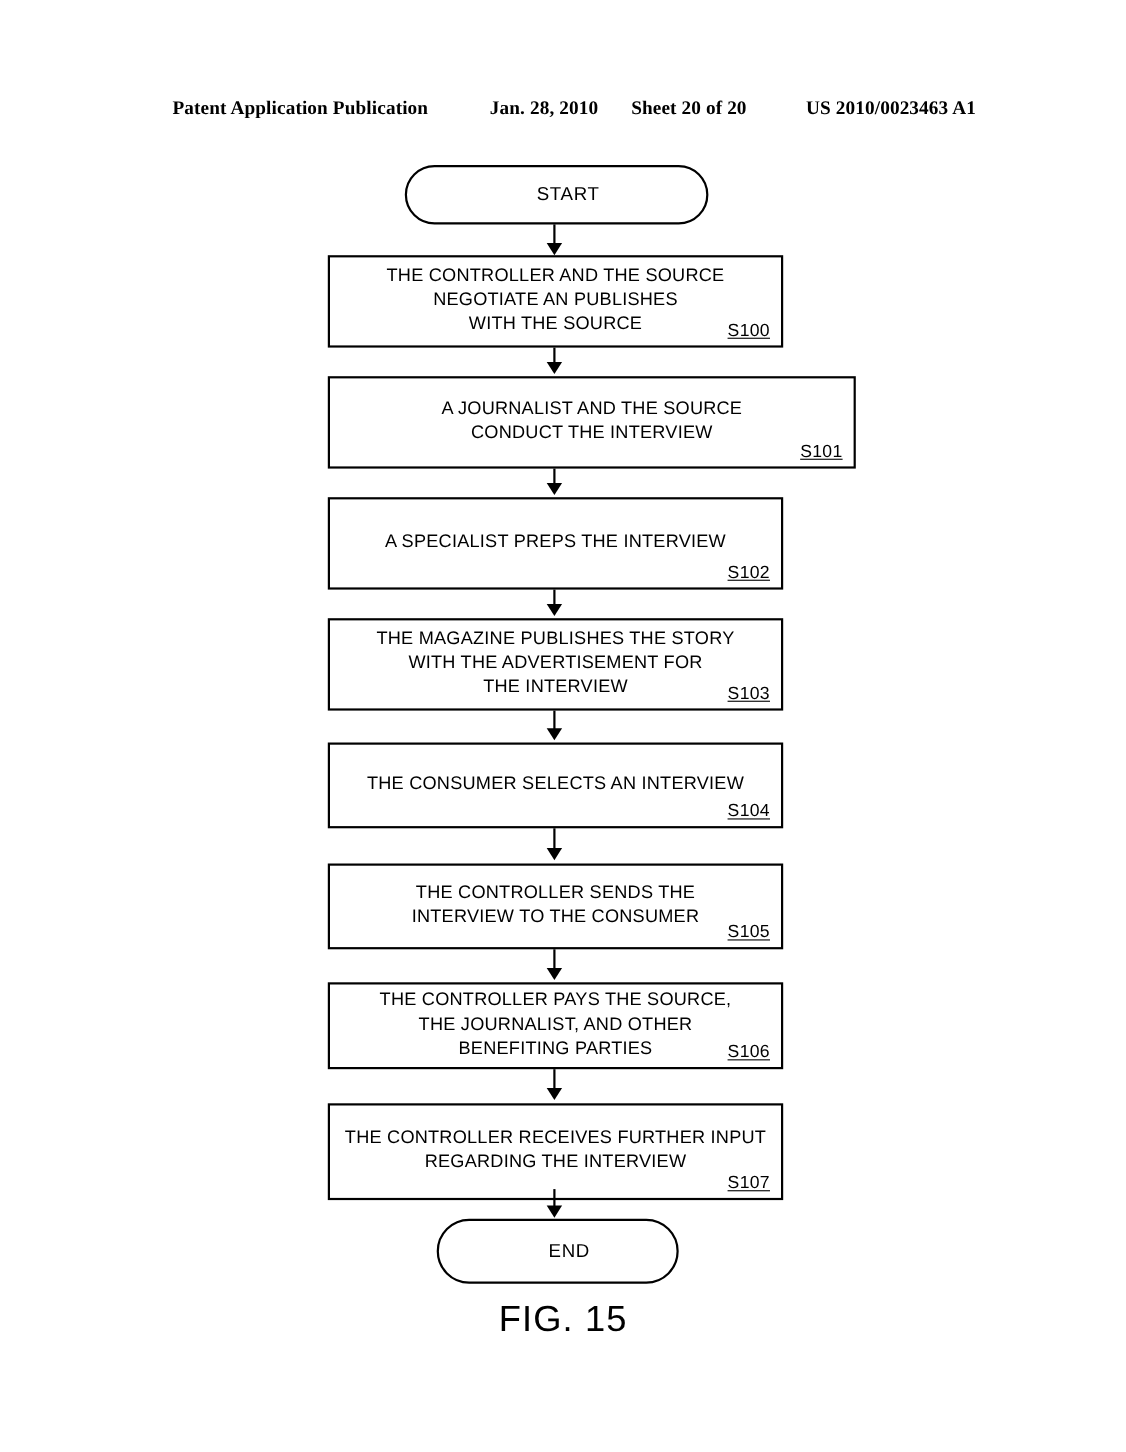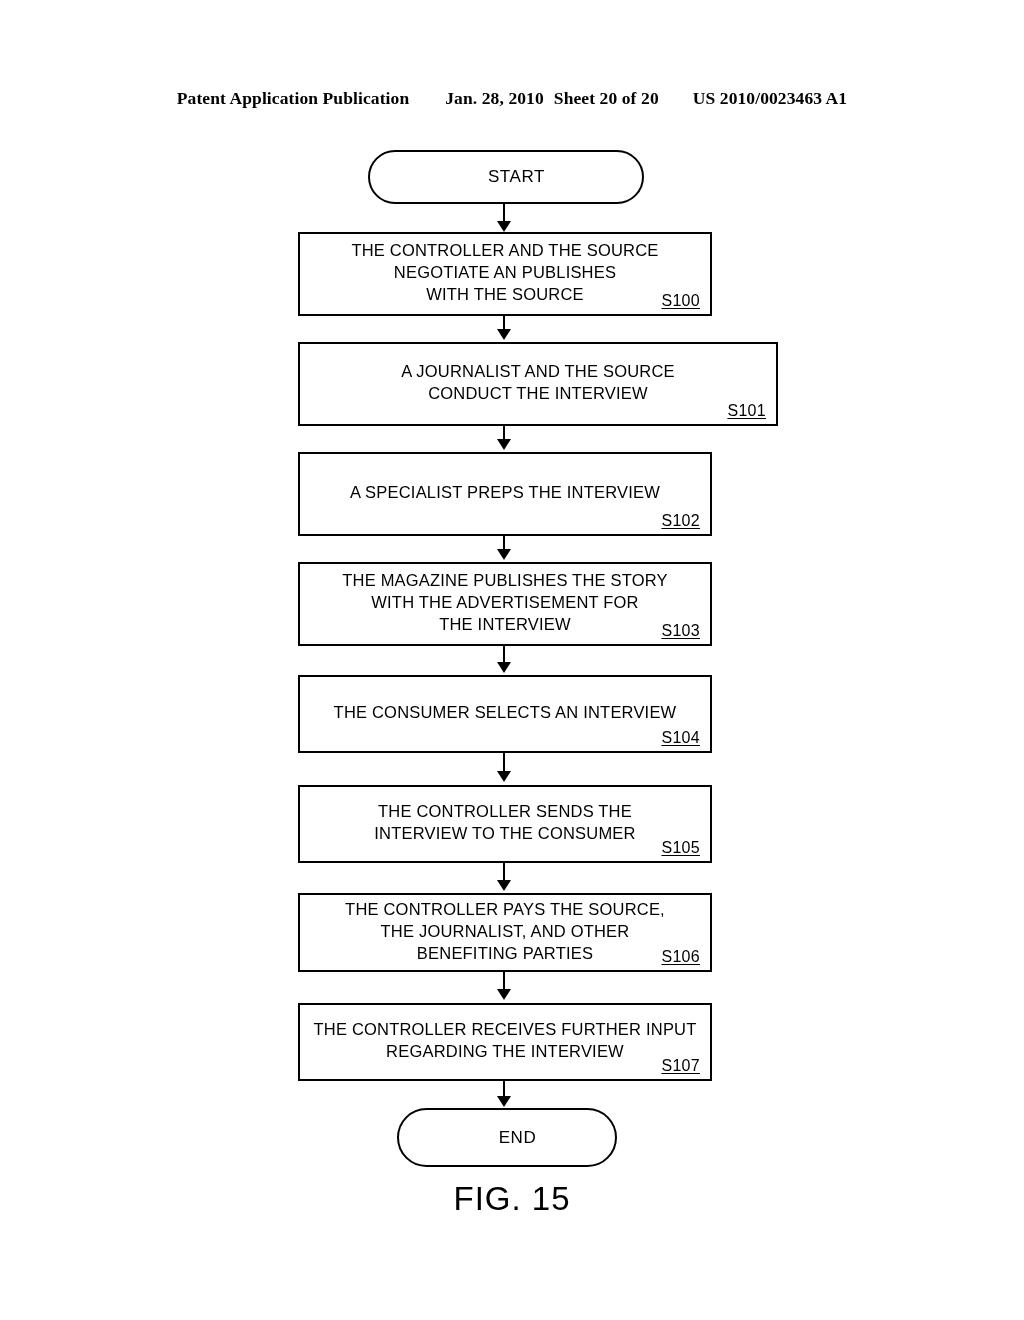--- a/index.html
+++ b/index.html
@@ -22,21 +22,21 @@
     top: 88px;
     left: 0;
     width: 1024px;
     text-align: center;
     font-family: "Liberation Serif", serif;
     font-weight: bold;
     font-size: 17.5px;
     letter-spacing: 0.1px;
     white-space: nowrap;
   }
-  #page-header .hdr-seg { display: inline-block; vertical-align: baseline; }
+  #page-header .hdr-seg { display: inline-block; vertical-align: baseline; margin-left: 20px; }
   .hdr-gap-lg { display: inline-block; width: 36px; }
   .hdr-gap-sm { display: inline-block; width: 10px; }
   .hdr-gap-md { display: inline-block; width: 34px; }
 
   
   #flowchart {
     position: absolute;
     left: 0;
     top: 0;
     width: 1024px;
@@ -211,21 +211,21 @@
       <span class="tline">THE CONTROLLER PAYS THE SOURCE,</span>
       <span class="tline">THE JOURNALIST, AND OTHER</span>
       <span class="tline">BENEFITING PARTIES</span>
     </div>
     <span class="step-id">S106</span>
   </div>
 
   <div class="connector" style="left:503px; top:972px; height:18px;"></div>
   <div class="arrowhead" style="left:497px; top:989px;"></div>
 
-  <div class="node process" style="left:298px; top:1003px; width:414px; height:78px;">
+  <div class="node process" style="left:298px; top:1003px; width:414px; height:88px;">
     <div class="process-text">
       <span class="tline">THE CONTROLLER RECEIVES FURTHER INPUT</span>
       <span class="tline">REGARDING THE INTERVIEW</span>
     </div>
     <span class="step-id">S107</span>
   </div>
 
   <div class="connector" style="left:503px; top:1081px; height:16px;"></div>
   <div class="arrowhead" style="left:497px; top:1096px;"></div>
 

